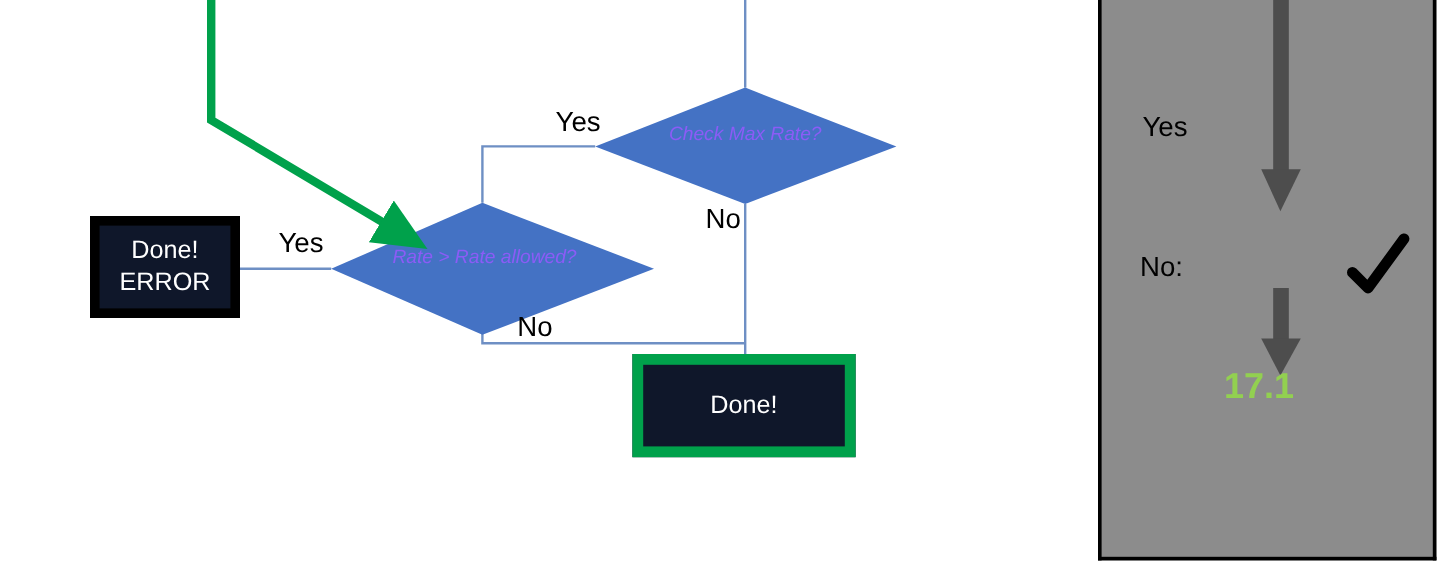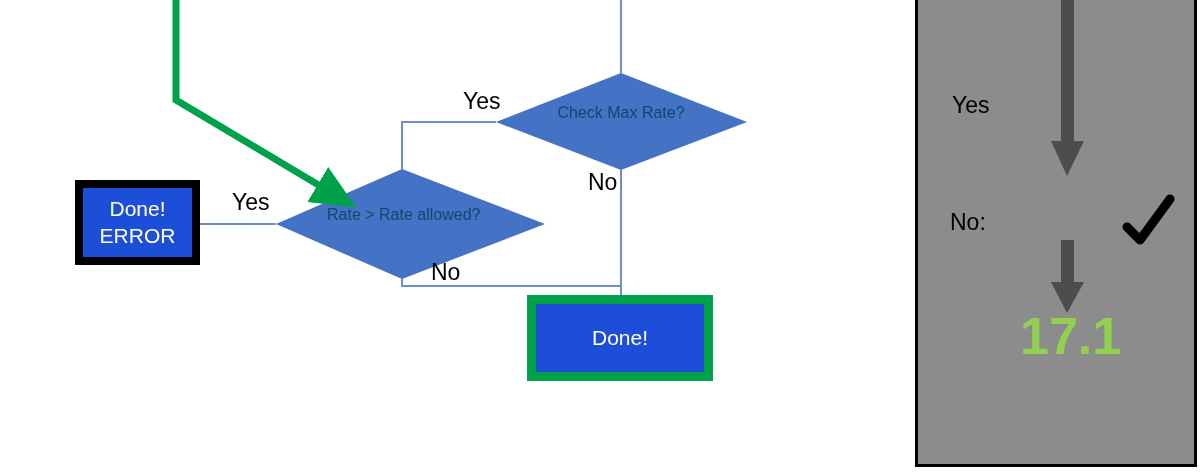--- a/index.html
+++ b/index.html
@@ -22,21 +22,21 @@
   #flow-svg {
     position: absolute;
     left: 0;
     top: 0;
     width: 1202px;
     height: 472px;
   }
 
   .node-box {
     position: absolute;
-    background: #1d4ed8;
+    background: #0f172a;
     display: flex;
     align-items: center;
     justify-content: center;
     flex-direction: column;
     color: #ffffff;
     text-align: center;
     line-height: 1.28;
     box-sizing: border-box;
   }
   .node-box .line {
@@ -61,26 +61,27 @@
   }
 
   .edge-label {
     position: absolute;
     color: #000000;
     font-size: 23px;
     white-space: nowrap;
   }
   .diamond-label {
     position: absolute;
-    color: #0c4a6e;
+    color: #8b5cf6;
     font-size: 16px;
     text-align: center;
     line-height: 1.35;
     white-space: nowrap;
     pointer-events: none;
+    font-style: italic;
   }
 
   
   #gray-panel {
     position: absolute;
     left: 915px;
     top: 0px;
     width: 282px;
     height: 467px;
     background: #8C8C8C;
@@ -103,21 +104,21 @@
     font-size: 23px;
     white-space: nowrap;
   }
   #panel-yes   { left: 34px;  top: 92px; }
   #panel-no    { left: 32px;  top: 209px; text-align: center; }
   #panel-delta { left: 100px; top: 209px; }
   #panel-value {
     position: absolute;
     left: 102px;
     top: 306px;
-    font-size: 52px;
+    font-size: 30px;
     font-weight: bold;
     color: #92D050;
     white-space: nowrap;
   }
 </style>
 </head>
 <body>
 
 <div id="canvas">
 

